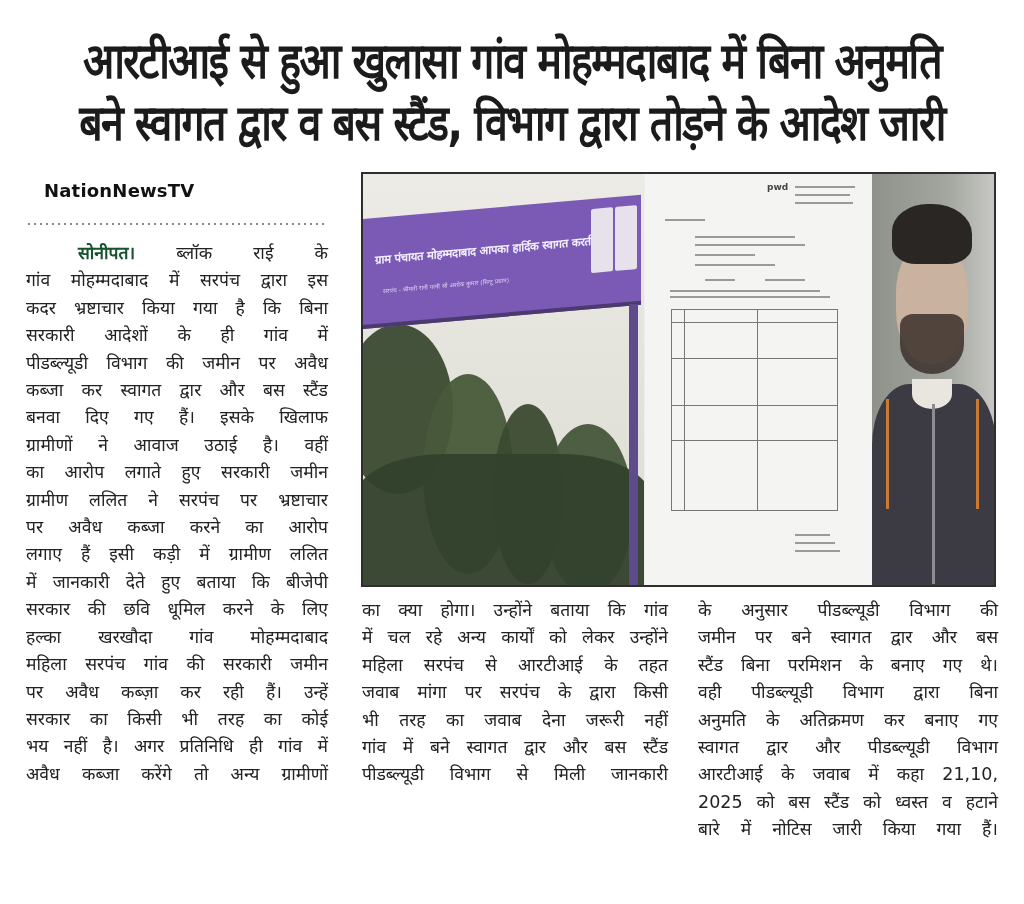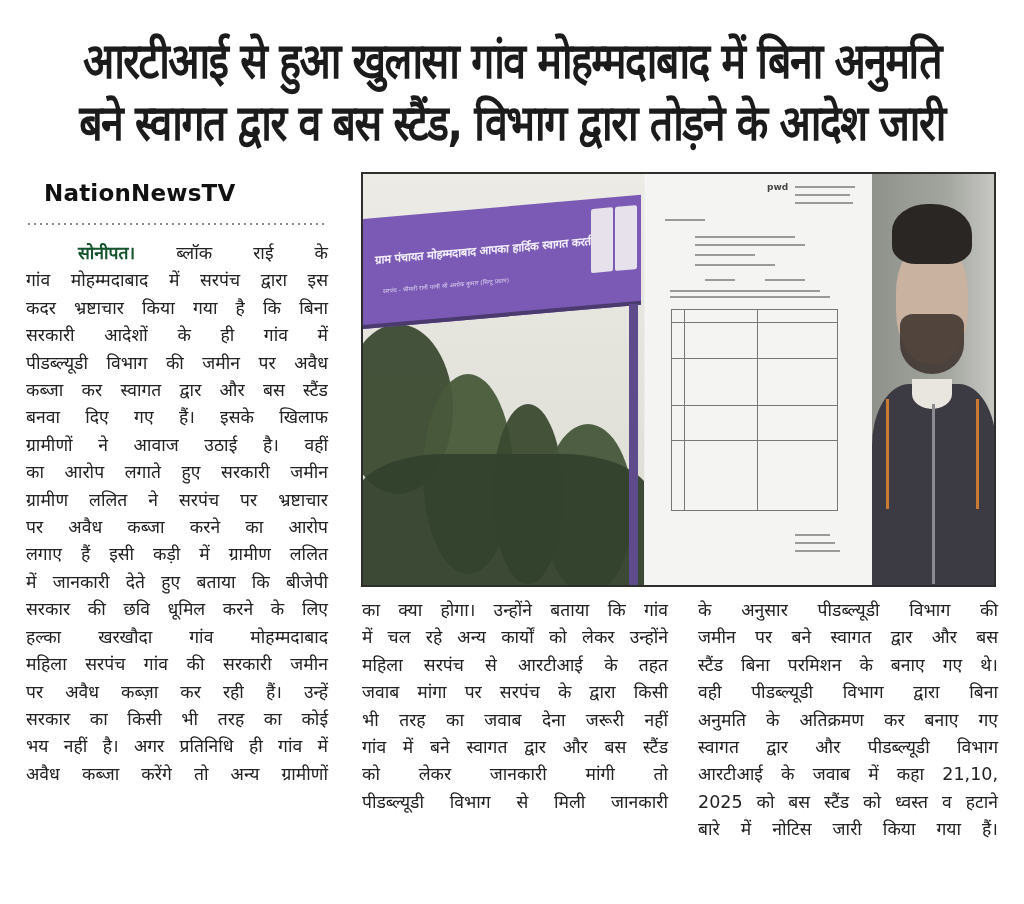--- a/index.html
+++ b/index.html
@@ -13,21 +13,21 @@
     text-align: center; font-weight: bold; color: #1b1b1b;
     font-family: "DejaVu Sans", sans-serif;
   }
   .headline .line {
     display: block; font-size: 41px; line-height: 62px; letter-spacing: -1.5px;
     transform: scaleY(1.2); transform-origin: center;
   }
   .brand {
     position: absolute; left: 44px; top: 180px;
     font-family: "DejaVu Sans", sans-serif; font-weight: bold;
-    font-size: 23px; color: #111; letter-spacing: 0.2px;
+    font-size: 18px; color: #111; letter-spacing: 0.2px;
   }
   .dots {
     position: absolute; left: 26px; top: 223px; width: 302px; height: 2px;
     background-image: radial-gradient(circle, #8a8a8a 0.9px, transparent 1.2px);
     background-size: 6px 2px; background-repeat: repeat-x;
   }
   .col {
     position: absolute; font-family: "DejaVu Sans", sans-serif;
     font-size: 17.5px; line-height: 27.4px; color: #222;
     text-align: justify; text-align-last: justify;
@@ -184,21 +184,20 @@
   </div>
 </div>
 
 <div class="col col2">
   <span class="ln">का क्या होगा। उन्होंने बताया कि गांव</span>
   <span class="ln">में चल रहे अन्य कार्यों को लेकर उन्होंने</span>
   <span class="ln">महिला सरपंच से आरटीआई के तहत</span>
   <span class="ln">जवाब मांगा पर सरपंच के द्वारा किसी</span>
   <span class="ln">भी तरह का जवाब देना जरूरी नहीं</span>
   <span class="ln">गांव में बने स्वागत द्वार और बस स्टैंड</span>
-  <span class="ln">को लेकर जानकारी मांगी तो</span>
   <span class="ln">पीडब्ल्यूडी विभाग से मिली जानकारी</span>
 </div>
 
 <div class="col col3">
   <span class="ln">के अनुसार पीडब्ल्यूडी विभाग की</span>
   <span class="ln">जमीन पर बने स्वागत द्वार और बस</span>
   <span class="ln">स्टैंड बिना परमिशन के बनाए गए थे।</span>
   <span class="ln">वही पीडब्ल्यूडी विभाग द्वारा बिना</span>
   <span class="ln">अनुमति के अतिक्रमण कर बनाए गए</span>
   <span class="ln">स्वागत द्वार और पीडब्ल्यूडी विभाग</span>

